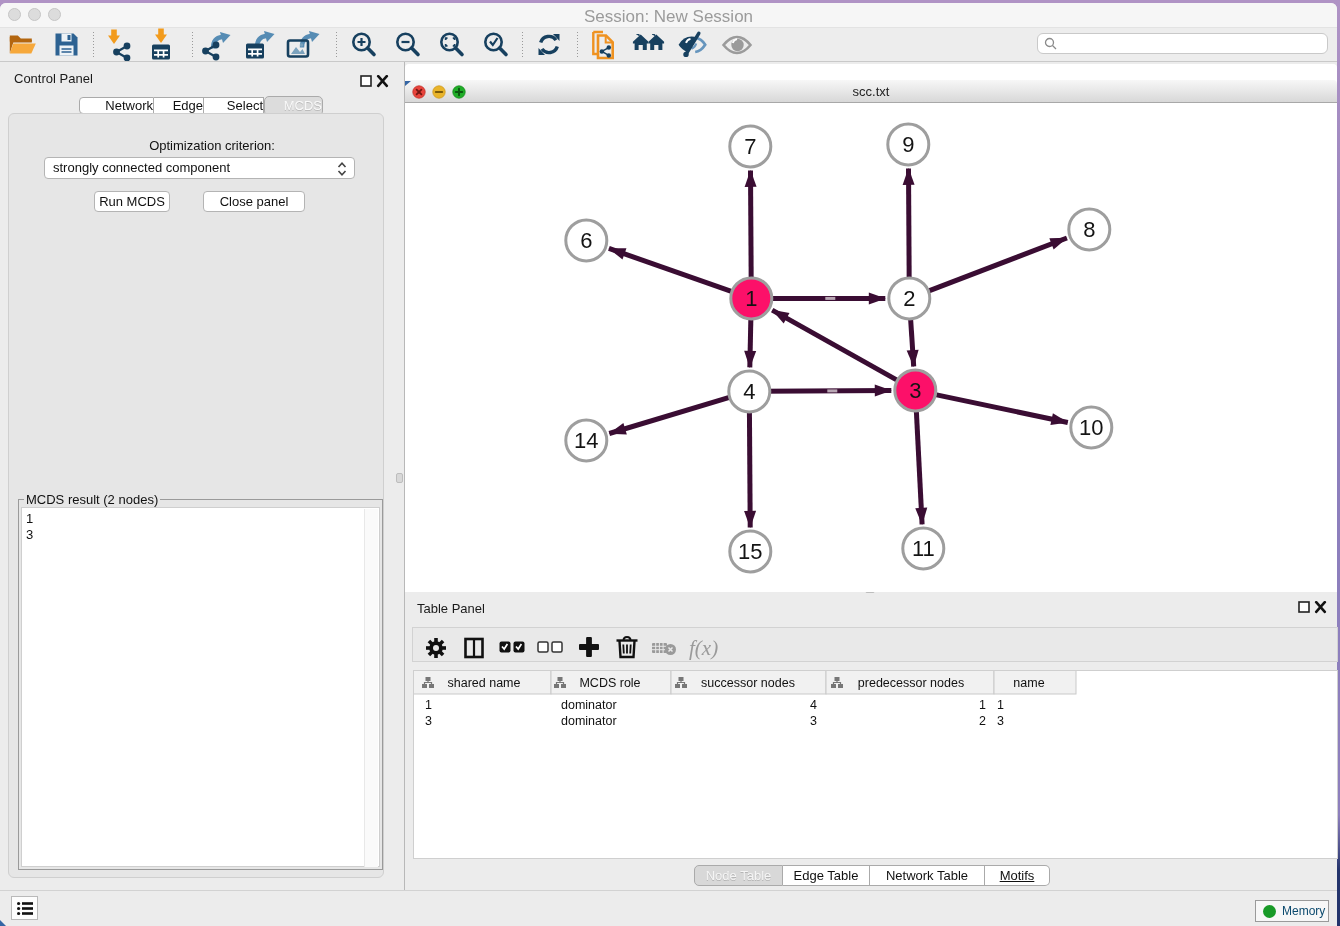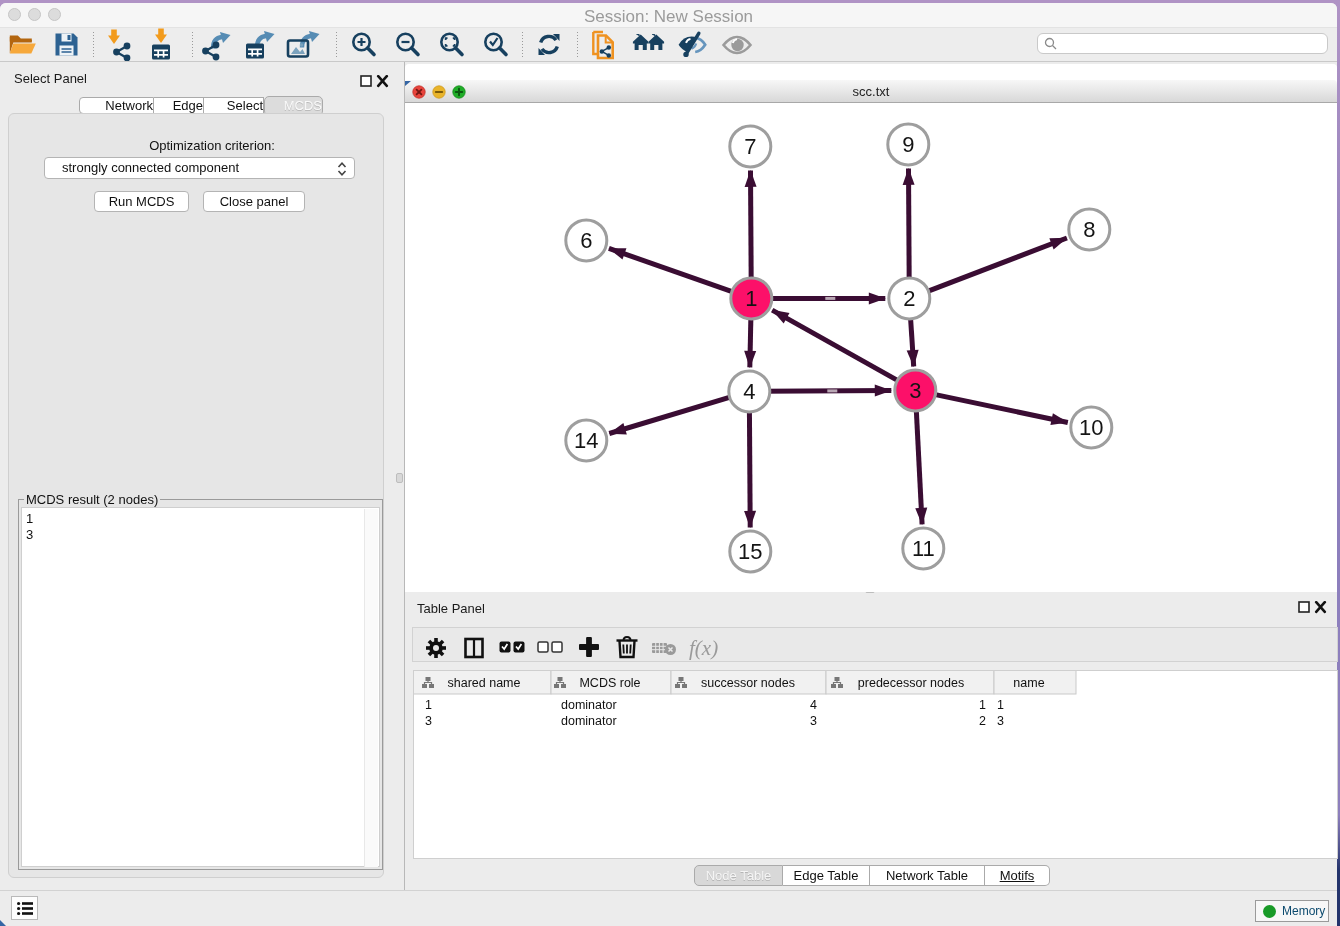--- a/index.html
+++ b/index.html
@@ -25,21 +25,21 @@
 
 #cpanel { position:absolute; left:0; top:57px; width:392px; height:830px; }
 #cpanel h1 { position:absolute; left:14px; top:11px; font-size:13px; font-weight:normal; color:#1a1a1a; }
 #cptabs { position:absolute; top:37px; left:79px; height:17px; }
 .tab { position:absolute; top:0; height:17px; background:#fff; border:1px solid #aaa;
   font-size:13px; color:#111; text-align:right; line-height:16px; }
 #cpbody { position:absolute; left:8px; top:53px; width:376px; height:765px;
   background:#e6e6e6; border:1px solid #cfcfcf; border-radius:6px; }
 #optlabel { position:absolute; left:8px; top:78px; width:392px; text-align:center; font-size:13px; color:#111;margin-left:8px; }
 #optsel { position:absolute; left:44px; top:97px; width:311px; height:22px; background:#fff;
-  border:1px solid #b4b4b4; border-radius:4px; font-size:13px; color:#111; line-height:20px; padding-left:17px; }
+  border:1px solid #b4b4b4; border-radius:4px; font-size:13px; color:#111; line-height:20px; padding-left:8px; }
 .btn { position:absolute; top:131px; height:21px; background:#fff; border:1px solid #b4b4b4;
   border-radius:4px; font-size:13px; color:#111; text-align:center; line-height:19px; }
 #fieldset { position:absolute; left:18px; top:439px; width:365px; height:371px;
   border:1px solid #9a9a9a; }
 #fslegend { position:absolute; left:5px; top:-8px; background:#e6e6e6; padding:0 2px;
   font-size:13px; color:#111; }
 #fsarea { position:absolute; left:2px; top:7px; width:359px; height:360px; background:#fff;
   border:1px solid #cfcfcf; font-size:13px; color:#111; line-height:16px; padding:3px 0 0 4px; }
 #fsscroll { position:absolute; right:1px; top:1px; width:14px; height:358px; background:#fafafa;
   border-left:1px solid #e8e8e8; }
@@ -222,40 +222,40 @@
         <circle cx="5.5" cy="5.5" r="4" fill="none" stroke="#8a8a8a" stroke-width="1.3"></circle>
         <path d="M8.5 8.5 L12 12" stroke="#8a8a8a" stroke-width="1.3"></path>
       </svg>
     </div>
   </div>
 
   <div id="vsplit" style="position:absolute; left:404px; top:59px; width:1px; height:828px; background:#b8b8b8;"></div>
   <div id="vgrip" style="position:absolute; left:396px; top:470px; width:7px; height:10px; background:#d8d8d8; border:1px solid #bdbdbd; border-radius:2px;"></div>
   <div id="hgrip" style="position:absolute; left:865px; top:584px; width:10px; height:6px; background:#d8d8d8; border:1px solid #bdbdbd; border-radius:2px;"></div>
   <div id="cpanel">
-    <h1>Select Panel</h1>
+    <h1>Control Panel</h1>
     <svg style="position:absolute; left:360px; top:15px;" width="29" height="13" viewBox="0 0 29 13">
       <rect x="1" y="1" width="10" height="10" fill="#fff" stroke="#222" stroke-width="1.6"></rect>
       <path d="M18.2 1.2 L26.8 10.8 M26.8 1.2 L18.2 10.8" stroke="#111" stroke-width="2.6" stroke-linecap="round"></path>
     </svg>
     <div id="cptabs">
       <div class="tab" style="left:0; width:75px; border-radius:4px 0 0 4px;">Network</div>
       <div class="tab" style="left:75px; width:50px; border-left:none;">Edge</div>
       <div class="tab" style="left:125px; width:60px; border-left:none;">Select</div>
       <div class="tab" style="left:185px; width:59px; top:-1px; height:20px; border-radius:5px 5px 5px 5px; background:#dcdcdc; color:#fafafa; text-shadow:0 1px 0 #bbb; line-height:18px;">MCDS</div>
     </div>
     <div id="cpbody"></div>
     <div id="optlabel">Optimization criterion:</div>
     <div id="optsel">strongly connected component
       <svg style="position:absolute; right:7px; top:4px;" width="10" height="14" viewBox="0 0 10 14">
         <path d="M1.5 5 L5 1.2 L8.5 5" fill="none" stroke="#444" stroke-width="1.6"></path>
         <path d="M1.5 9 L5 12.8 L8.5 9" fill="none" stroke="#444" stroke-width="1.6"></path>
       </svg>
     </div>
-    <div class="btn" style="left:94px; width:95px;">Run MCDS</div>
+    <div class="btn" style="left:94px; width:76px;">Run MCDS</div>
     <div class="btn" style="left:203px; width:102px;">Close panel</div>
     <div id="fieldset">
       <div id="fslegend">MCDS result (2 nodes)</div>
       <div id="fsarea">1<br>3<div id="fsscroll"></div></div>
     </div>
   </div>
 
   <div id="netwin">
     <div id="nettitle">
       <svg style="position:absolute;left:0;top:0" width="80" height="23" viewBox="0 0 80 23">

